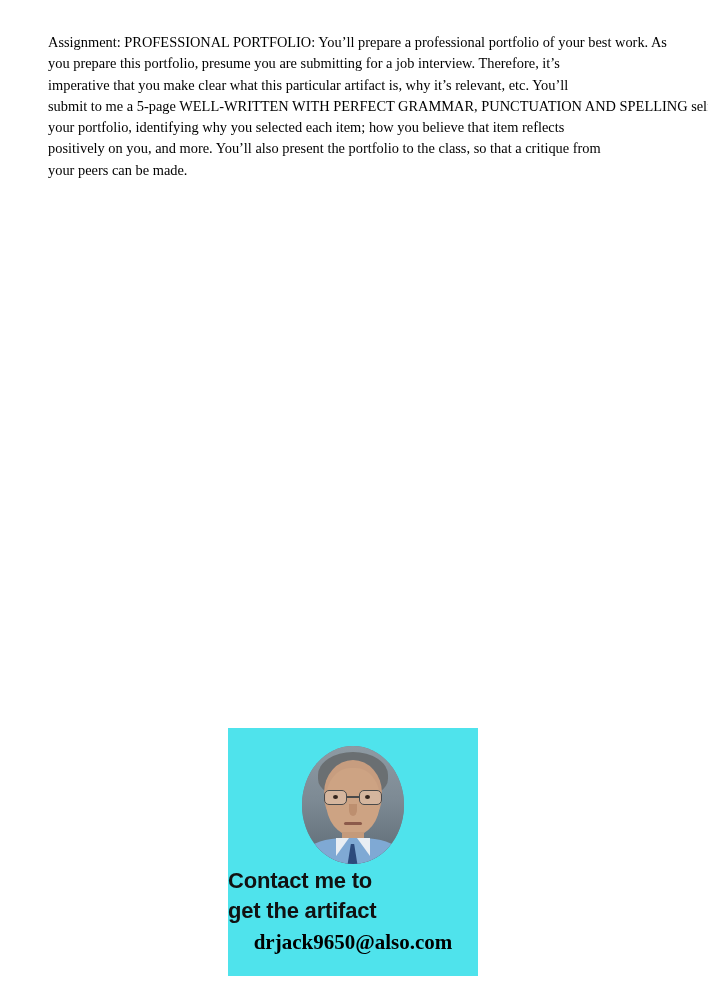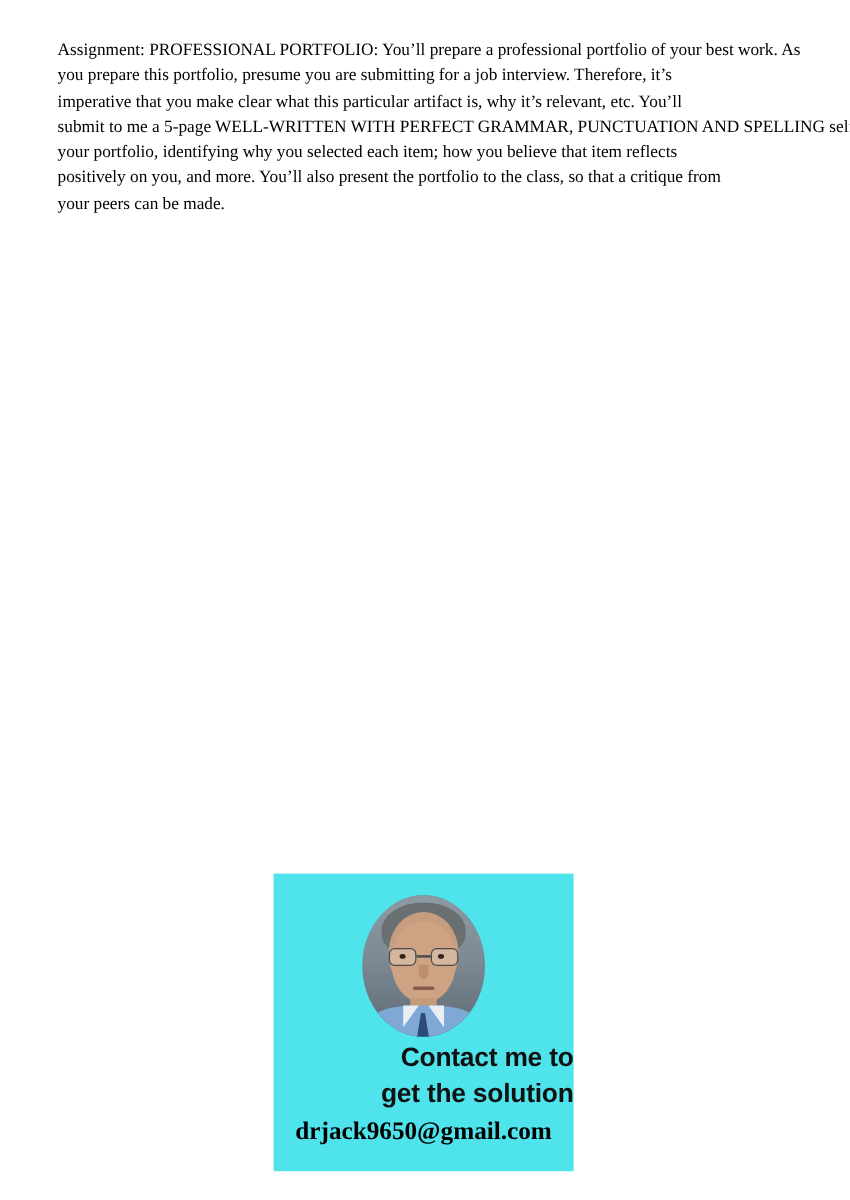--- a/index.html
+++ b/index.html
@@ -192,21 +192,21 @@
     width: 11px;
     height: 24px;
     background: #2c4a7c;
     clip-path: polygon(35% 0%, 65% 0%, 100% 100%, 0% 100%);
   }
 
   .contact-line {
     position: absolute;
     left: 0;
     width: 250px;
-    text-align: right;
+    text-align: left;
     font-family: "Liberation Sans", sans-serif;
     font-weight: bold;
     font-size: 22px;
     color: #111111;
     letter-spacing: -0.2px;
   }
   .contact-line-1 { top: 140px; }
   .contact-line-2 { top: 170px; }
 
   .contact-email {
@@ -253,17 +253,17 @@
       <div class="nose"></div>
       <div class="mouth"></div>
       <div class="neck"></div>
       <div class="shirt"></div>
       <div class="collar-l"></div>
       <div class="collar-r"></div>
       <div class="tie"></div>
     </div>
 
     <div class="contact-line contact-line-1">Contact me to</div>
-    <div class="contact-line contact-line-2">get the solution</div>
-    <div class="contact-email">drjack9650@gmail.com</div>
+    <div class="contact-line contact-line-2">get the artifact</div>
+    <div class="contact-email">drjack9650@also.com</div>
   </div>
 
 </div>
 
 </body></html>

